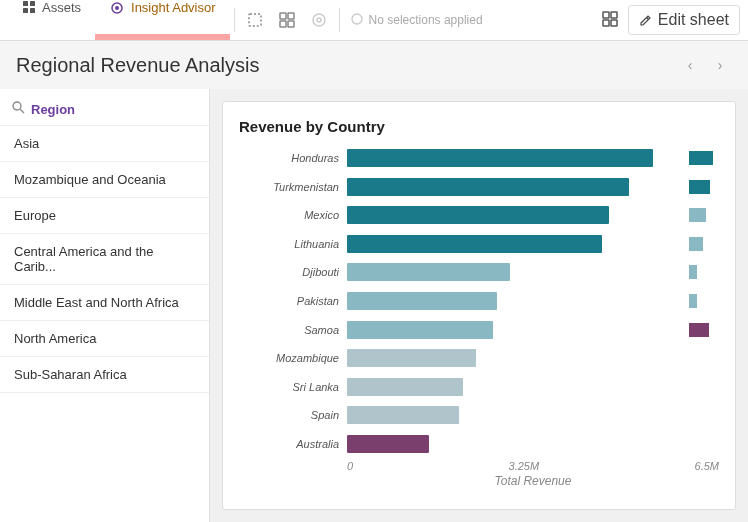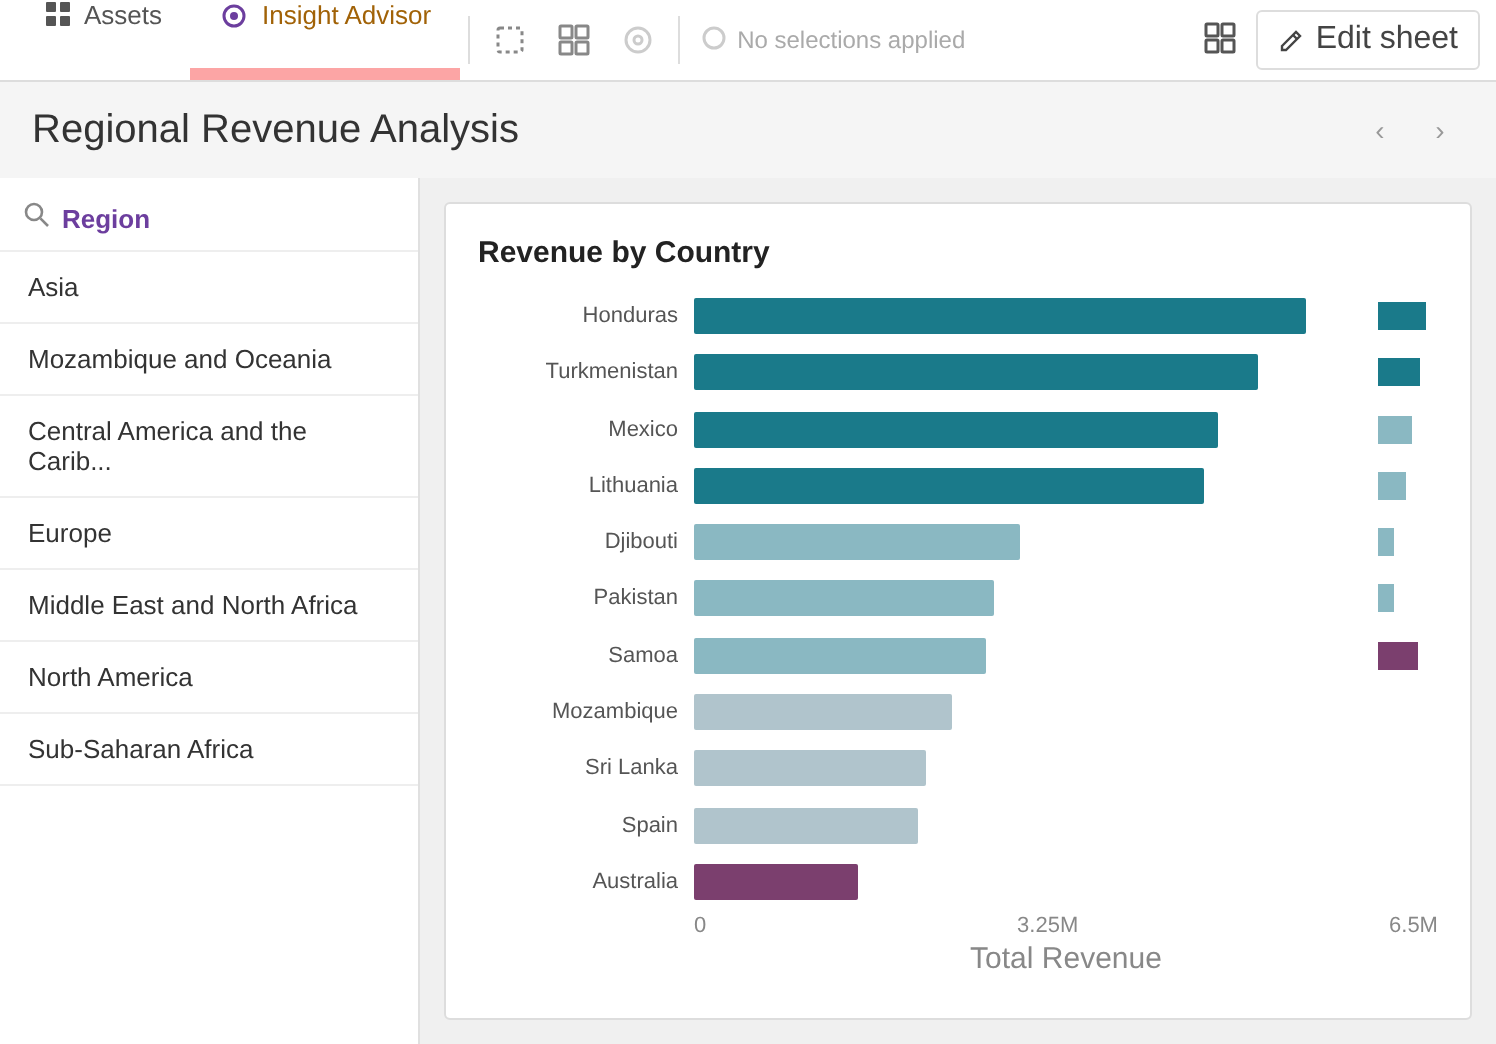--- a/index.html
+++ b/index.html
@@ -142,20 +142,21 @@
     .chart-title {
       font-size: 15px;
       font-weight: 600;
       color: #222;
       margin-bottom: 14px;
     }
     .chart-body {
       display: flex;
       flex-direction: column;
       height: calc(100% - 36px);
+      font-style: italic;
     }
     .bar-chart-container {
       flex: 1;
       display: flex;
       flex-direction: column;
       justify-content: space-between;
     }
     .bar-row {
       display: flex;
       align-items: center;
@@ -187,21 +188,21 @@
     .x-axis {
       display: flex;
       justify-content: space-between;
       margin-top: 4px;
       padding-left: 108px;
       font-size: 11px;
       color: #888;
     }
     .x-axis-label {
       text-align: center;
-      font-size: 15px;
+      font-size: 12px;
       color: #888;
       margin-top: 2px;
       padding-left: 108px;
     }
   </style>
 </head>
 <body>
 
 <div class="top-nav">
   <div class="nav-tab">
@@ -287,22 +288,22 @@
         <svg width="13" height="13" viewBox="0 0 13 13" fill="none">
             <circle cx="5" cy="5" r="4" stroke="#888" stroke-width="1.3" fill="none"></circle>
             <line x1="8.2" y1="8.2" x2="12" y2="12" stroke="#888" stroke-width="1.3"></line>
           </svg>
       </span>
       <span class="sidebar-field-label">Region</span>
     </div>
     <div class="sidebar-items" id="sidebar-items">
         <div class="sidebar-item">Asia</div>
         <div class="sidebar-item">Mozambique and Oceania</div>
+        <div class="sidebar-item">Europe</div>
         <div class="sidebar-item">Central America and the Carib...</div>
-        <div class="sidebar-item">Europe</div>
         <div class="sidebar-item">Middle East and North Africa</div>
         <div class="sidebar-item">North America</div>
         <div class="sidebar-item">Sub-Saharan Africa</div>
       </div>
   </div>
 
   <div class="chart-area">
     <div class="chart-card">
       <div class="chart-title">Revenue by Country</div>
       <div class="chart-body">

